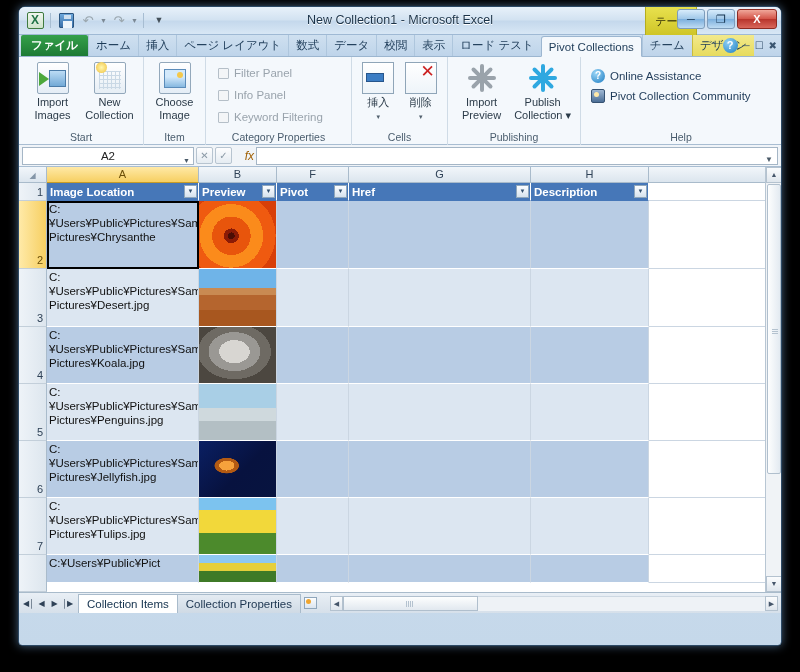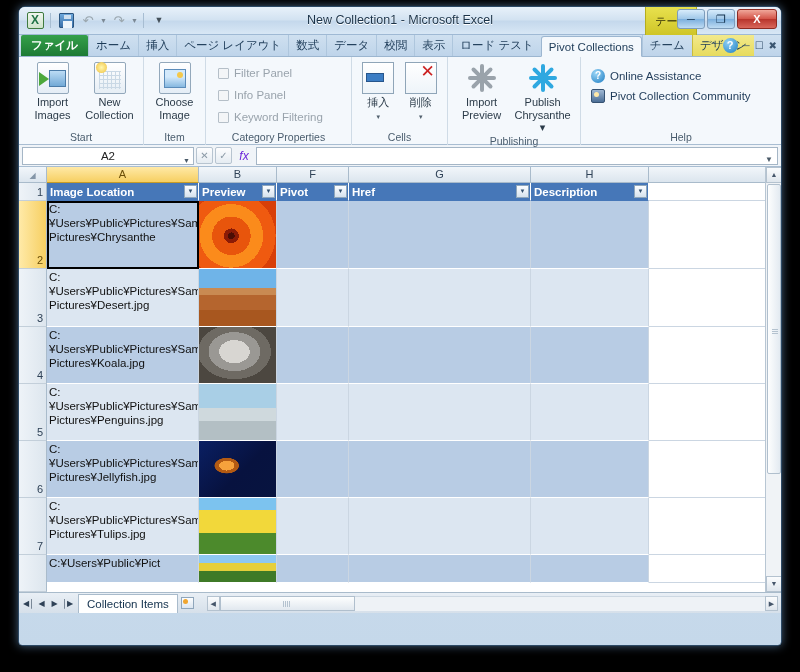--- a/index.html
+++ b/index.html
@@ -117,21 +117,21 @@
   .dd-caret{font-size:7px;color:#51606d;}
 
   
   #fbar { height:22px; background:#f0f4f8; display:flex; align-items:center;
      padding:0 3px; border-bottom:1px solid #a8bdd2; gap:2px; }
   #namebox { width:172px; height:18px; background:#fff; border:1px solid #a5b6c6;
      font-size:11.5px; color:#222; text-align:center; line-height:17px; position:relative; }
   #namebox .nb-dd { position:absolute; right:3px; top:4px; font-size:7px; color:#4b5b69; }
   .fb-btn { width:17px; height:17px; border:1px solid #b7c4d0; background:linear-gradient(#fdfdfe,#e5ecf2);
      border-radius:2px; font-size:10px; color:#8b99a6; text-align:center; line-height:15px; }
-  .fx { width:20px; text-align:center; font-size:12px; font-style:italic; color:#6d28d9; }
+  .fx { width:20px; text-align:right; font-size:12px; font-style:italic; color:#a16207; }
   #formula { flex:1; height:18px; background:#fff; border:1px solid #a5b6c6;
      font-size:11.5px; color:#1a1a1a; padding:0 14px 0 4px; line-height:16px; position:relative;
      white-space:nowrap; overflow:hidden; }
   #fb-dd { position:absolute; right:4px; top:4px; font-size:8px; color:#4b5b69; }
 
   
   #gridwrap { position:relative; height:425px; background:#fff; display:flex; }
   #corner { width:28px; height:16px; }
   .colhdr { height:16px; background:linear-gradient(#f2f6fa,#dbe5ee);
      border-right:1px solid #a9bbcb; border-bottom:1px solid #a9bbcb;
@@ -352,21 +352,21 @@
           <div class="bigico ico-spin">
             <i class="spoke" style="transform:rotate(0deg);background:#2fa8e0"></i>
             <i class="spoke" style="transform:rotate(45deg);background:#2fa8e0"></i>
             <i class="spoke" style="transform:rotate(90deg);background:#2fa8e0"></i>
             <i class="spoke" style="transform:rotate(135deg);background:#2fa8e0"></i>
             <i class="spoke" style="transform:rotate(180deg);background:#2fa8e0"></i>
             <i class="spoke" style="transform:rotate(225deg);background:#2fa8e0"></i>
             <i class="spoke" style="transform:rotate(270deg);background:#2fa8e0"></i>
             <i class="spoke" style="transform:rotate(315deg);background:#2fa8e0"></i>
           </div>
-          <div class="lbl"><span>Publish</span><br><span>Chrysanthe ▾</span></div>
+          <div class="lbl"><span>Publish</span><br><span>Collection ▾</span></div>
         </div>
       </div>
       <div class="grp-title">Publishing</div>
     </div>
 
     <div class="grp" style="width:200px;border-right:none">
       <div class="grp-body" style="flex-direction:column;padding-top:9px;padding-left:10px">
         <div class="help-row">
           <span class="help-ico">?</span>
           <span>Online Assistance</span>
@@ -524,20 +524,21 @@
       <div class="sbtn" style="position:absolute;bottom:0">▼</div>
     </div>
   </div>
 
   <div id="tabrow">
     <div class="navb">◀│</div>
     <div class="navb">◀</div>
     <div class="navb">▶</div>
     <div class="navb" style="margin-right:4px">│▶</div>
     <div class="sheet active">Collection Items</div>
+    <div class="sheet">Collection Properties</div>
     <div class="newsheet">
         <div class="newsheet-ico"></div>
       </div>
     <div id="hsplit"></div>
     <div id="hscrollwrap">
       <div id="hs-left">◀</div>
       <div id="hthumb"></div>
       <div id="htrack"></div>
       <div class="hs-right">▶</div>
     </div>

